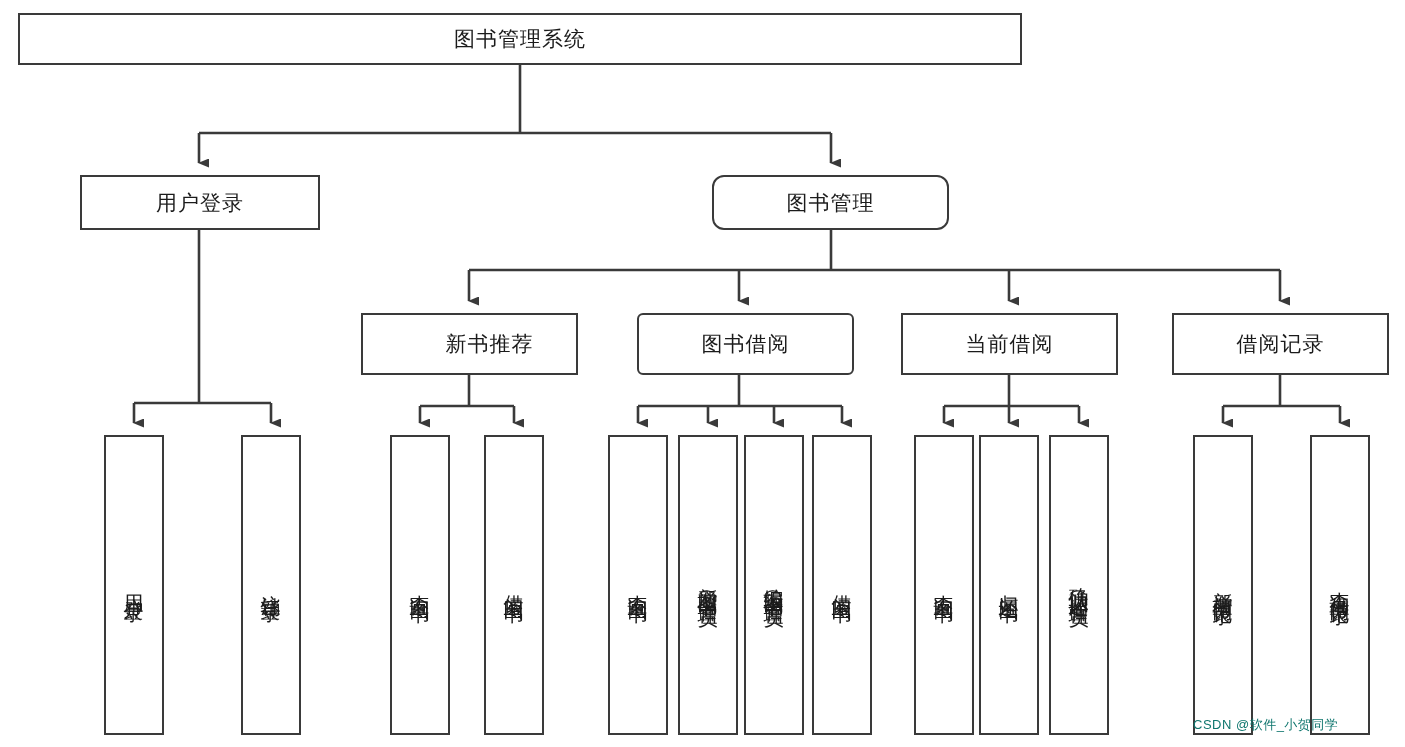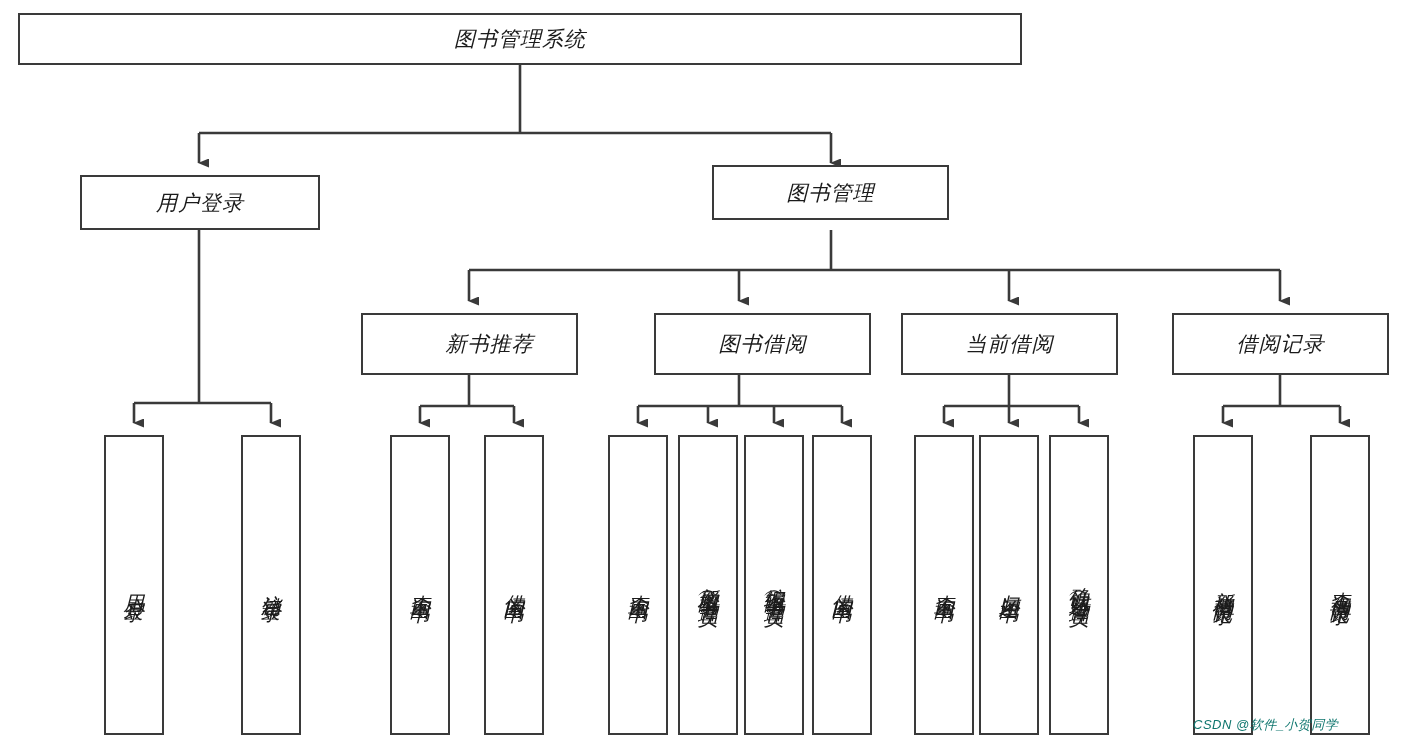--- a/index.html
+++ b/index.html
@@ -1,21 +1,21 @@
 <!DOCTYPE html>
 <html><head>
 <meta charset="utf-8">
 <style>
   html,body{margin:0;padding:0;}
   body{
     width:1405px;height:747px;background:#ffffff;
     font-family:"Liberation Sans","DejaVu Sans",sans-serif;
     overflow:hidden;position:relative;
   }
-  #canvas{position:absolute;left:0;top:0;width:1405px;height:747px;font-style:italic;}
+  #canvas{position:absolute;left:0;top:0;width:1405px;height:747px;}
   svg.lines{position:absolute;left:0;top:0;width:1405px;height:747px;pointer-events:none;}
   .node{
     position:absolute;box-sizing:border-box;
     background:#ffffff;border:2.5px solid #3a3a3a;
     display:flex;align-items:center;justify-content:center;
     color:#1b1b1b;
   }
   .node.h{font-size:21px;letter-spacing:1px;}
   .node.leaf{
     writing-mode:vertical-rl;text-orientation:upright;
@@ -79,24 +79,24 @@
       <path d="M1280,375 L1280,406"></path>
       <path d="M1223,406 L1340,406"></path>
       <path d="M1223,406 L1223,423" marker-end="url(#arrow)"></path>
       <path d="M1340,406 L1340,423" marker-end="url(#arrow)"></path>
     </g>
   </svg>
 
   <div class="node h" style="left:18px;top:13px;width:1004px;height:52px;">图书管理系统</div>
 
   <div class="node h" style="left:80px;top:175px;width:240px;height:55px;">用户登录</div>
-  <div class="node h" style="left:712px;top:165px;width:237px;height:55px;">图书管理</div>
+  <div class="node h" style="left:712px;top:175px;width:237px;height:55px;border-radius:12px;">图书管理</div>
 
   <div class="node h" style="left:361px;top:313px;width:217px;height:62px;padding-left:40px;">新书推荐</div>
-  <div class="node h" style="left:654px;top:313px;width:217px;height:62px;">图书借阅</div>
+  <div class="node h" style="left:637px;top:313px;width:217px;height:62px;border-radius:6px;">图书借阅</div>
   <div class="node h" style="left:901px;top:313px;width:217px;height:62px;text-align:right;">当前借阅</div>
   <div class="node h" style="left:1172px;top:313px;width:217px;height:62px;text-align:center;">借阅记录</div>
 
   <div class="node leaf" style="left:104px;top:435px;width:60px;height:300px;">用户登录</div>
   <div class="node leaf" style="left:241px;top:435px;width:60px;height:300px;">注销登录</div>
 
   <div class="node leaf" style="left:390px;top:435px;width:60px;height:300px;">查询图书</div>
   <div class="node leaf" style="left:484px;top:435px;width:60px;height:300px;">借阅图书</div>
 
   <div class="node leaf" style="left:608px;top:435px;width:60px;height:300px;">查询图书</div>

